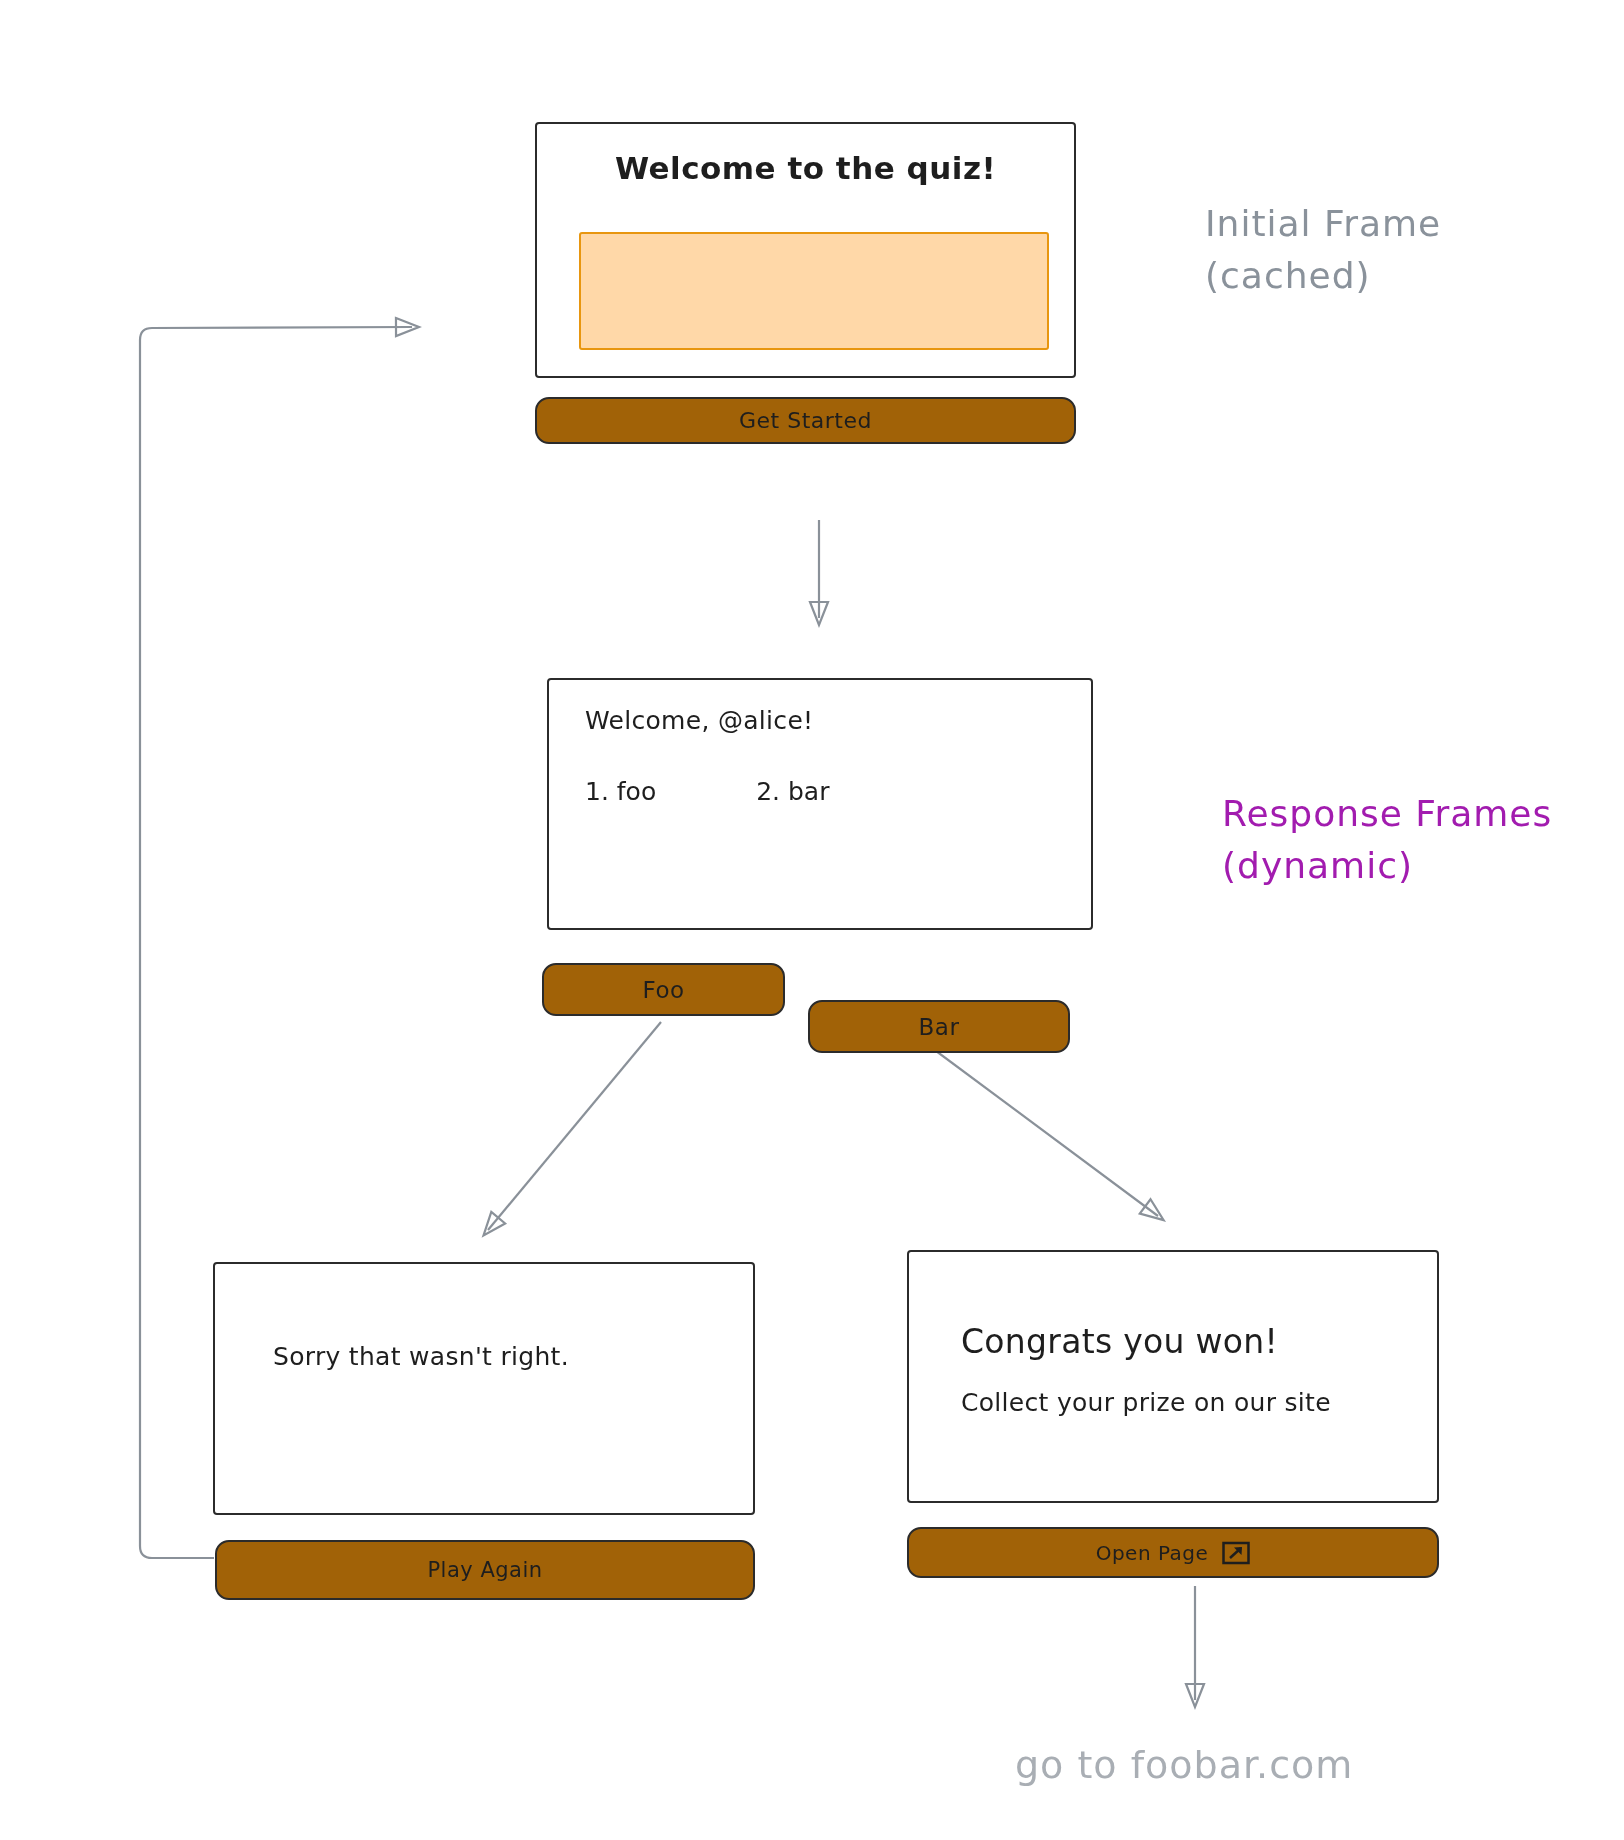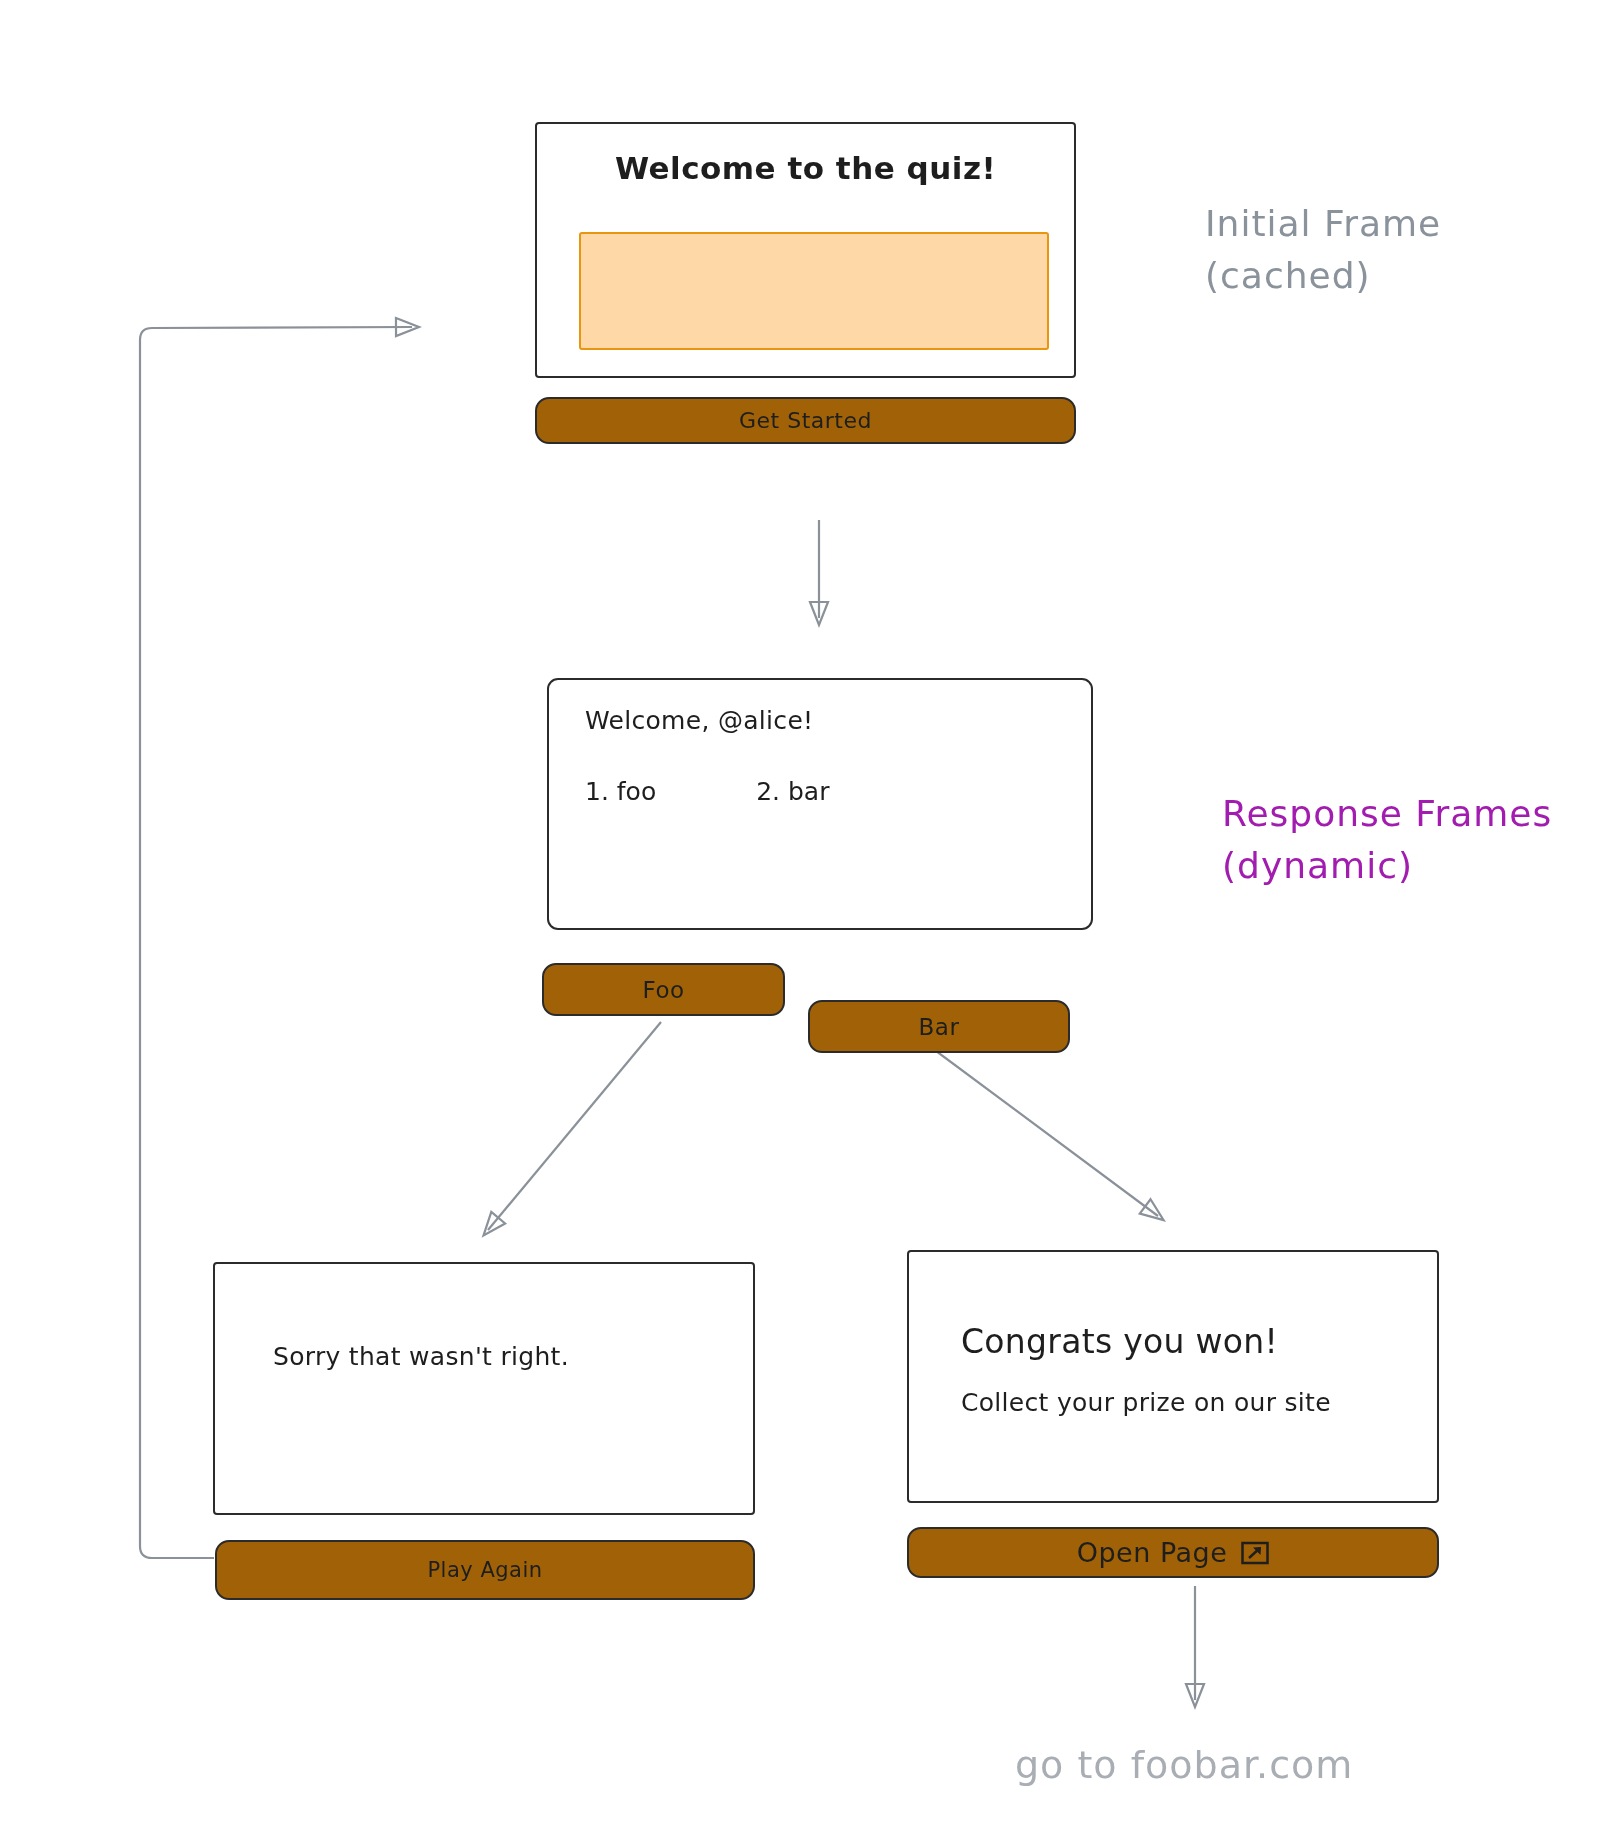--- a/index.html
+++ b/index.html
@@ -27,37 +27,37 @@
   .frame-initial .title{
     text-align:center;margin-top:26px;font-size:31px;font-weight:600;letter-spacing:.5px;
   }
   .img-placeholder{
     position:absolute;left:42px;top:108px;width:466px;height:114px;
     background:#ffd8a8;border:2px solid #e8960f;border-radius:3px;
   }
   .btn-get-started{left:535px;top:397px;width:541px;height:47px;}
 
   
-  .frame-response{left:547px;top:678px;width:546px;height:252px;padding:26px 0 0 36px;border-radius:11px;}
+  .frame-response{left:547px;top:678px;width:546px;height:252px;padding:26px 0 0 36px;}
   .frame-response .greeting{font-size:25px;letter-spacing:.3px;}
   .frame-response .question{font-size:25px;letter-spacing:.3px;width:430px;line-height:1.45;margin-top:38px;}
   .frame-response .options{display:flex;gap:100px;font-size:25px;margin-top:42px;}
   .btn-foo{left:542px;top:963px;width:243px;height:53px;font-size:23px;}
   .btn-bar{left:808px;top:956px;width:262px;height:53px;font-size:23px;margin-top:44px;}
 
   
   .frame-wrong{left:213px;top:1262px;width:542px;height:253px;}
   .frame-wrong .message{position:absolute;left:58px;top:78px;font-size:25px;letter-spacing:.3px;}
   .btn-play-again{left:215px;top:1540px;width:540px;height:60px;font-size:21px;}
 
   
   .frame-win{left:907px;top:1250px;width:532px;height:253px;}
   .frame-win .message1{position:absolute;left:52px;top:70px;font-size:33px;letter-spacing:.3px;}
   .frame-win .message2{position:absolute;left:52px;top:136px;font-size:25px;letter-spacing:.3px;}
-  .btn-open-page{left:907px;top:1527px;width:532px;height:51px;font-size:27px;gap:14px;}
+  .btn-open-page{left:907px;top:1527px;width:532px;height:51px;font-size:20px;gap:14px;}
   .ext-icon{width:28px;height:24px;display:inline-block;}
 
   
   .annotation{position:absolute;z-index:2;font-size:36px;line-height:1.45;letter-spacing:1px;font-weight:500;}
   .annotation-initial{left:1205px;top:198px;color:#8a929b;}
   .annotation-response{left:1222px;top:788px;color:#a21caf;}
   .annotation-dest{left:1015px;top:1738px;color:#a9aeb4;font-size:38px;}
 </style>
 </head>
 <body>

